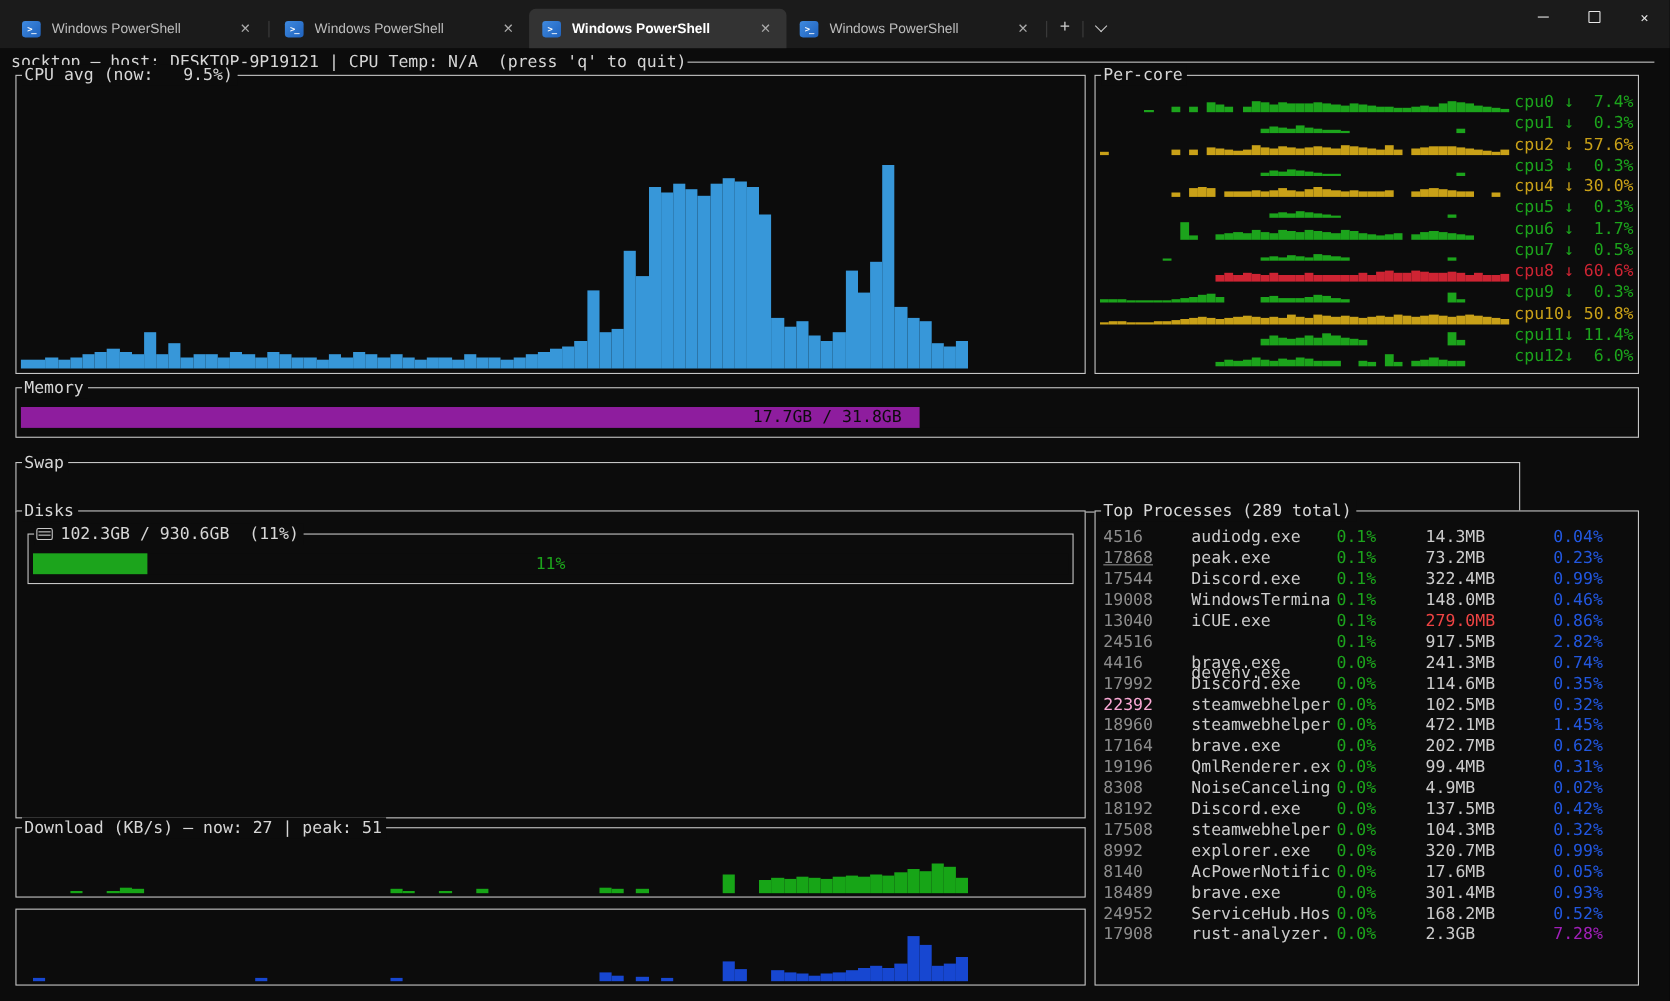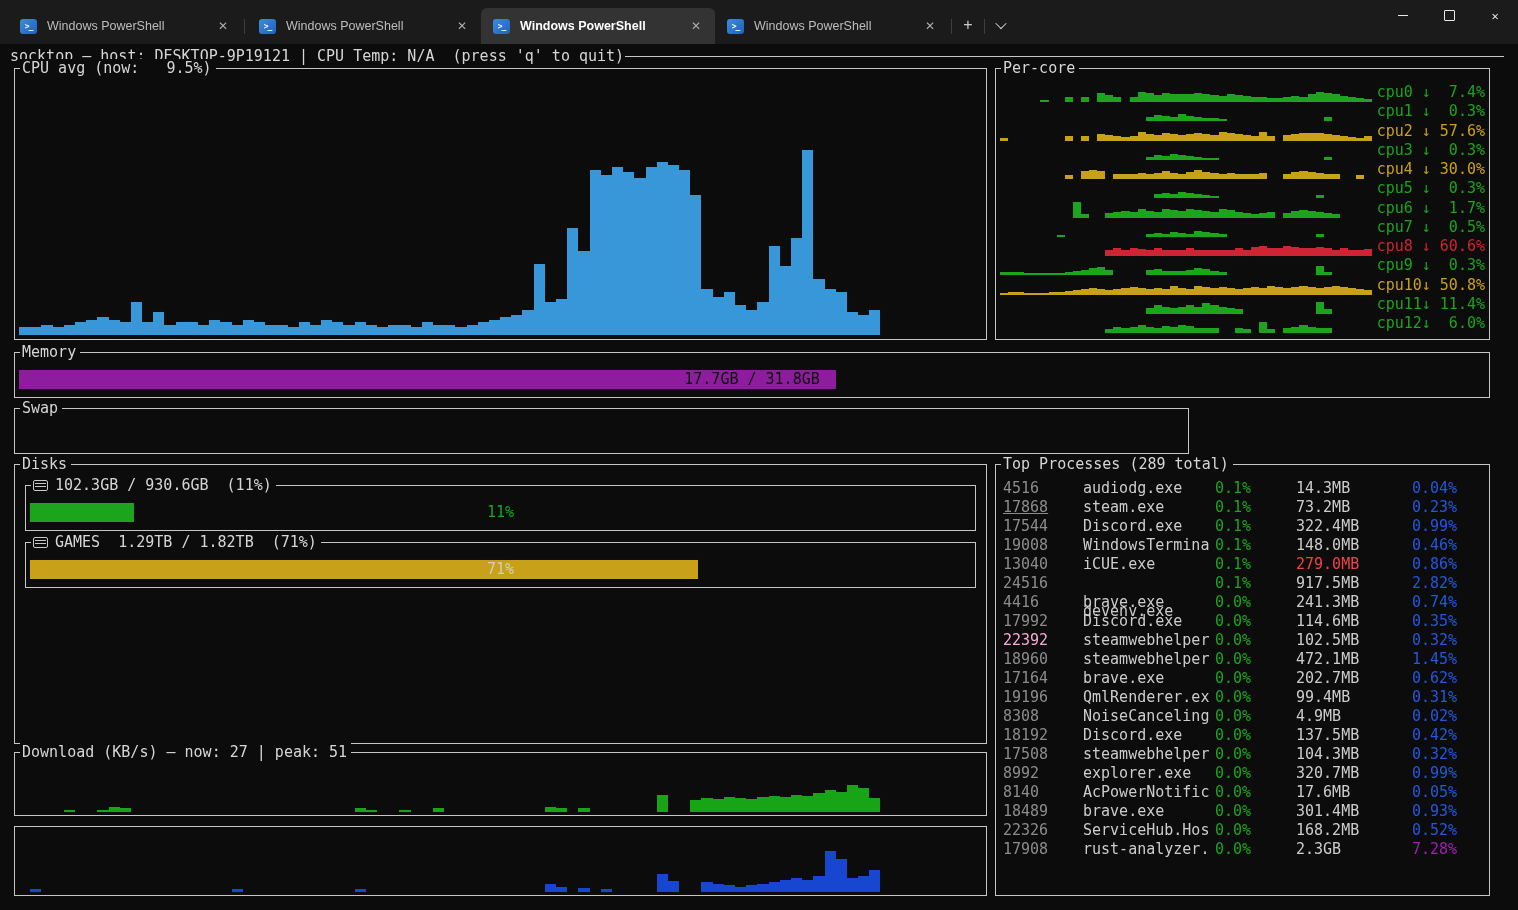--- a/index.html
+++ b/index.html
@@ -856,48 +856,38 @@
     </div>
 
     <div class="panel" style="left:14px;top:308px;width:1476px;height:46px;">
       <span class="panel-title">Memory</span>
       <div class="gauge">
         <div class="gauge-fill" style="width: 55.7%; background: rgb(142, 29, 158);"></div>
         <div class="gauge-label" style="color: rgb(12, 12, 12);">17.7GB / 31.8GB</div>
       </div>
     </div>
 
-    <div class="panel" style="left:14px;top:364px;width:1175px;height:46px;padding-left:48px;">
+    <div class="panel" style="left:14px;top:376px;width:1368px;height:46px;padding-left:48px;">
       <span class="panel-title">Swap</span>
     </div>
 
     <div class="panel" style="left:14px;top:420px;width:973px;height:280px;">
       <span class="panel-title">Disks</span>
 
       <div class="panel" style="left:10px;top:20px;width:951px;height:46px;">
         <span class="panel-title">
           <span class="disk-icon"></span>
           <span>102.3GB / 930.6GB  (11%)</span>
         </span>
         <div class="gauge">
           <div class="gauge-fill" style="width: 11%; background: rgb(28, 164, 28);"></div>
           <div class="gauge-label" style="color: rgb(28, 164, 28);">11%</div>
         </div>
       </div>
 
-      <div class="panel" style="left:10px;top:77px;width:951px;height:46px;">
-        <span class="panel-title">
-          <span class="disk-icon"></span>
-          <span>GAMES  1.29TB / 1.82TB  (71%)</span>
-        </span>
-        <div class="gauge">
-          <div class="gauge-fill" style="width: 71%; background: rgb(201, 161, 24);"></div>
-          <div class="gauge-label" style="color: rgb(204, 204, 204);">71%</div>
-        </div>
-      </div>
     </div>
 
     <div class="panel" style="left:14px;top:708px;width:973px;height:64px;">
       <span class="panel-title">Download (KB/s) — now: 27 | peak: 51</span>
       <div class="chart" style="top:10px;bottom:3px;">
           <div class="bar" style="width: 1.16279%; height: 0%; background: rgb(23, 165, 23);"></div>
           <div class="bar" style="width: 1.16279%; height: 0%; background: rgb(23, 165, 23);"></div>
           <div class="bar" style="width: 1.16279%; height: 0%; background: rgb(23, 165, 23);"></div>
           <div class="bar" style="width: 1.16279%; height: 0%; background: rgb(23, 165, 23);"></div>
           <div class="bar" style="width: 1.16279%; height: 5%; background: rgb(23, 165, 23);"></div>
@@ -1056,37 +1046,37 @@
           <div class="bar" style="width: 1.16279%; height: 30%; background: rgb(23, 71, 209);"></div>
           <div class="bar" style="width: 1.16279%; height: 40%; background: rgb(23, 71, 209);"></div>
         </div>
     </div>
 
     <div class="panel" style="left:995px;top:420px;width:495px;height:432px;">
       <span class="panel-title">Top Processes (289 total)</span>
       <div class="proc-table">
         <div>
             <div class="proc-row"><div style="color: rgb(140, 140, 140);">4516</div><div style="color: rgb(204, 204, 204);">audiodg.exe</div><div style="color: rgb(28, 164, 28);">0.1%</div><div style="color: rgb(204, 204, 204);">14.3MB</div><div style="color: rgb(34, 87, 223);">0.04%</div></div>
-            <div class="proc-row"><div style="color: rgb(140, 140, 140); text-decoration: underline;">17868</div><div style="color: rgb(204, 204, 204);">steam.exe</div><div style="color: rgb(28, 164, 28);">0.1%</div><div style="color: rgb(204, 204, 204);">73.2MB</div><div style="color: rgb(34, 87, 223);">0.23%</div></div>
+            <div class="proc-row"><div style="color: rgb(140, 140, 140); text-decoration: underline;">17868</div><div style="color: rgb(204, 204, 204);">peak.exe</div><div style="color: rgb(28, 164, 28);">0.1%</div><div style="color: rgb(204, 204, 204);">73.2MB</div><div style="color: rgb(34, 87, 223);">0.23%</div></div>
             <div class="proc-row"><div style="color: rgb(140, 140, 140);">17544</div><div style="color: rgb(204, 204, 204);">Discord.exe</div><div style="color: rgb(28, 164, 28);">0.1%</div><div style="color: rgb(204, 204, 204);">322.4MB</div><div style="color: rgb(34, 87, 223);">0.99%</div></div>
             <div class="proc-row"><div style="color: rgb(140, 140, 140);">19008</div><div style="color: rgb(204, 204, 204);">WindowsTermina</div><div style="color: rgb(28, 164, 28);">0.1%</div><div style="color: rgb(204, 204, 204);">148.0MB</div><div style="color: rgb(34, 87, 223);">0.46%</div></div>
             <div class="proc-row"><div style="color: rgb(140, 140, 140);">13040</div><div style="color: rgb(204, 204, 204);">iCUE.exe</div><div style="color: rgb(28, 164, 28);">0.1%</div><div style="color: #ef4444;">279.0MB</div><div style="color: rgb(34, 87, 223);">0.86%</div></div>
             <div class="proc-row"><div style="color: rgb(140, 140, 140);">24516</div><div style="color: rgb(204, 204, 204); margin-top: 28px;">devenv.exe</div><div style="color: rgb(28, 164, 28);">0.1%</div><div style="color: rgb(204, 204, 204);">917.5MB</div><div style="color: rgb(34, 87, 223);">2.82%</div></div>
             <div class="proc-row"><div style="color: rgb(140, 140, 140);">4416</div><div style="color: rgb(204, 204, 204);">brave.exe</div><div style="color: rgb(28, 164, 28);">0.0%</div><div style="color: rgb(204, 204, 204);">241.3MB</div><div style="color: rgb(34, 87, 223);">0.74%</div></div>
             <div class="proc-row"><div style="color: rgb(140, 140, 140);">17992</div><div style="color: rgb(204, 204, 204);">Discord.exe</div><div style="color: rgb(28, 164, 28);">0.0%</div><div style="color: rgb(204, 204, 204);">114.6MB</div><div style="color: rgb(34, 87, 223);">0.35%</div></div>
             <div class="proc-row"><div style="color: #f9a8d4;">22392</div><div style="color: rgb(204, 204, 204);">steamwebhelper</div><div style="color: rgb(28, 164, 28);">0.0%</div><div style="color: rgb(204, 204, 204);">102.5MB</div><div style="color: rgb(34, 87, 223);">0.32%</div></div>
             <div class="proc-row"><div style="color: rgb(140, 140, 140);">18960</div><div style="color: rgb(204, 204, 204);">steamwebhelper</div><div style="color: rgb(28, 164, 28);">0.0%</div><div style="color: rgb(204, 204, 204);">472.1MB</div><div style="color: rgb(34, 87, 223);">1.45%</div></div>
             <div class="proc-row"><div style="color: rgb(140, 140, 140);">17164</div><div style="color: rgb(204, 204, 204);">brave.exe</div><div style="color: rgb(28, 164, 28);">0.0%</div><div style="color: rgb(204, 204, 204);">202.7MB</div><div style="color: rgb(34, 87, 223);">0.62%</div></div>
             <div class="proc-row"><div style="color: rgb(140, 140, 140);">19196</div><div style="color: rgb(204, 204, 204);">QmlRenderer.ex</div><div style="color: rgb(28, 164, 28);">0.0%</div><div style="color: rgb(204, 204, 204);">99.4MB</div><div style="color: rgb(34, 87, 223);">0.31%</div></div>
             <div class="proc-row"><div style="color: rgb(140, 140, 140);">8308</div><div style="color: rgb(204, 204, 204);">NoiseCanceling</div><div style="color: rgb(28, 164, 28);">0.0%</div><div style="color: rgb(204, 204, 204);">4.9MB</div><div style="color: rgb(34, 87, 223);">0.02%</div></div>
             <div class="proc-row"><div style="color: rgb(140, 140, 140);">18192</div><div style="color: rgb(204, 204, 204);">Discord.exe</div><div style="color: rgb(28, 164, 28);">0.0%</div><div style="color: rgb(204, 204, 204);">137.5MB</div><div style="color: rgb(34, 87, 223);">0.42%</div></div>
             <div class="proc-row"><div style="color: rgb(140, 140, 140);">17508</div><div style="color: rgb(204, 204, 204);">steamwebhelper</div><div style="color: rgb(28, 164, 28);">0.0%</div><div style="color: rgb(204, 204, 204);">104.3MB</div><div style="color: rgb(34, 87, 223);">0.32%</div></div>
             <div class="proc-row"><div style="color: rgb(140, 140, 140);">8992</div><div style="color: rgb(204, 204, 204);">explorer.exe</div><div style="color: rgb(28, 164, 28);">0.0%</div><div style="color: rgb(204, 204, 204);">320.7MB</div><div style="color: rgb(34, 87, 223);">0.99%</div></div>
             <div class="proc-row"><div style="color: rgb(140, 140, 140);">8140</div><div style="color: rgb(204, 204, 204);">AcPowerNotific</div><div style="color: rgb(28, 164, 28);">0.0%</div><div style="color: rgb(204, 204, 204);">17.6MB</div><div style="color: rgb(34, 87, 223);">0.05%</div></div>
             <div class="proc-row"><div style="color: rgb(140, 140, 140);">18489</div><div style="color: rgb(204, 204, 204);">brave.exe</div><div style="color: rgb(28, 164, 28);">0.0%</div><div style="color: rgb(204, 204, 204);">301.4MB</div><div style="color: rgb(34, 87, 223);">0.93%</div></div>
-            <div class="proc-row"><div style="color: rgb(140, 140, 140);">22326</div><div style="color: rgb(204, 204, 204);">ServiceHub.Hos</div><div style="color: rgb(28, 164, 28);">0.0%</div><div style="color: rgb(204, 204, 204);">168.2MB</div><div style="color: rgb(34, 87, 223);">0.52%</div></div>
+            <div class="proc-row"><div style="color: rgb(140, 140, 140);">24952</div><div style="color: rgb(204, 204, 204);">ServiceHub.Hos</div><div style="color: rgb(28, 164, 28);">0.0%</div><div style="color: rgb(204, 204, 204);">168.2MB</div><div style="color: rgb(34, 87, 223);">0.52%</div></div>
             <div class="proc-row"><div style="color: rgb(140, 140, 140);">17908</div><div style="color: rgb(204, 204, 204);">rust-analyzer.</div><div style="color: rgb(28, 164, 28);">0.0%</div><div style="color: rgb(204, 204, 204);">2.3GB</div><div style="color: rgb(160, 31, 184);">7.28%</div></div>
           </div>
       </div>
     </div>
 
   </div>
 </div>
 
 </body></html>

